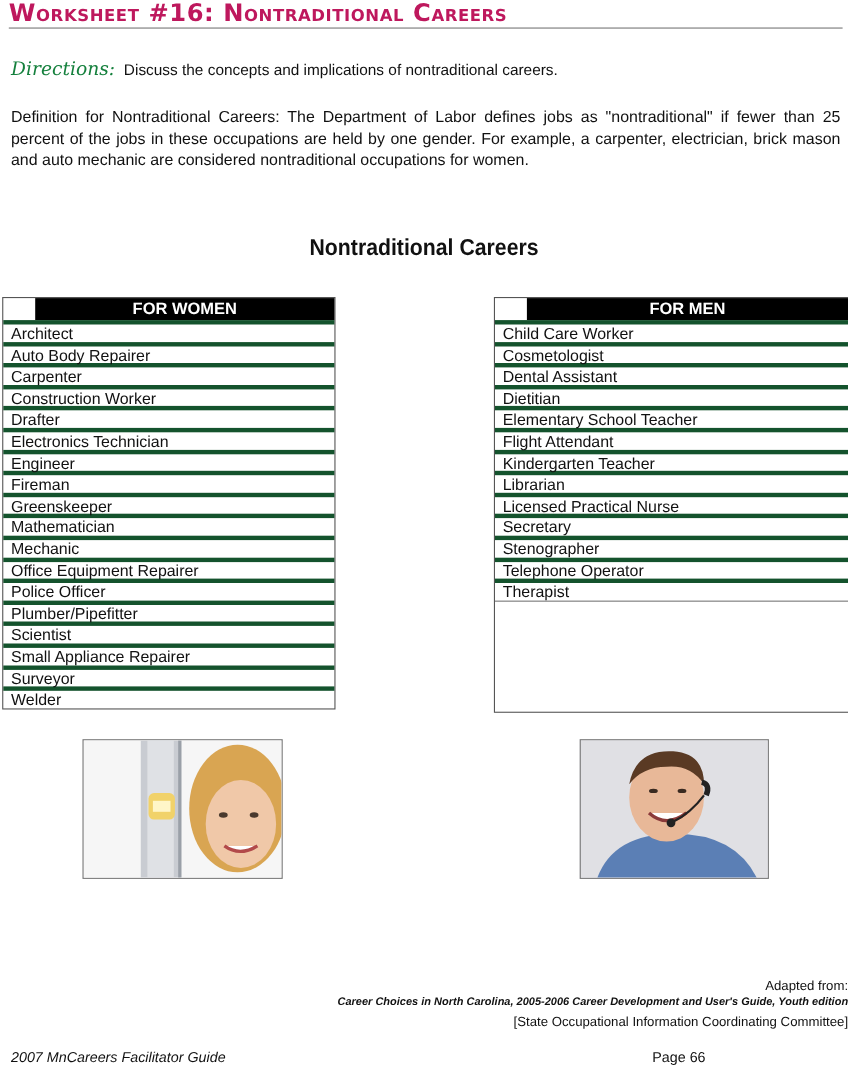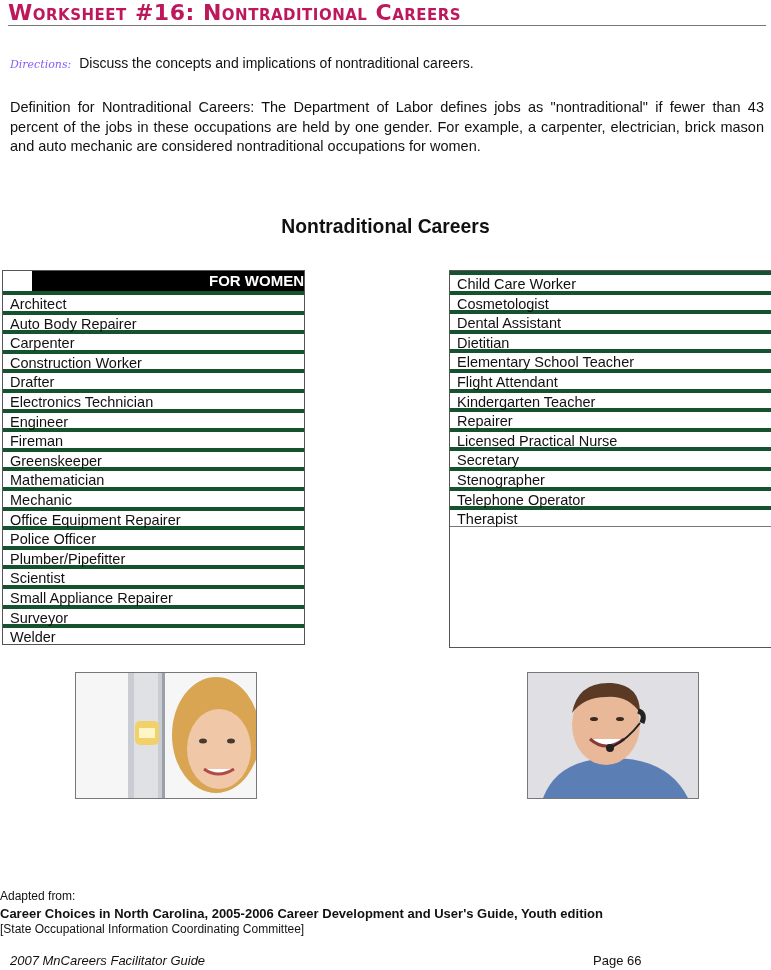--- a/index.html
+++ b/index.html
@@ -14,77 +14,77 @@
       font-variant: small-caps; line-height: 26px;
     }
     .title-rule {
       position: absolute; left: 8px; top: 25px; width: 758px; height: 1px;
       background: #777;
     }
     .directions {
       position: absolute; left: 10px; top: 54px; font-size: 14px; line-height: 18px;
     }
     .directions .lead {
-      font-family: "DejaVu Serif", serif; font-style: italic; font-size: 11px;
-      margin-right: 4px; color: #8b5cf6;
+      font-family: "DejaVu Serif", serif; font-style: italic; font-size: 17px;
+      margin-right: 4px; color: #15803d;
     }
     .definition {
       position: absolute; left: 10px; top: 98px; width: 754px;
       font-size: 14.5px; line-height: 19.5px; text-align: justify;
     }
     .section-heading {
       position: absolute; left: 0; top: 214px; width: 771px; text-align: center;
       font-family: "Liberation Sans", sans-serif; font-weight: bold; font-size: 21px;
       transform: scaleX(0.92);
     }
     .career-table {
       position: absolute; border: 1px solid #555; border-collapse: collapse;
       font-size: 14.5px;
     }
     .career-table .head {
-      background: #000; color: #fff; font-weight: bold; text-align: right;
+      background: #000; color: #fff; font-weight: bold; text-align: center;
       height: 20px; line-height: 20px; font-size: 15px; margin-left: 29px;
     }
     .career-table .row {
       height: 19.6px; line-height: 19px; border-top: 4px solid #14532d;
       padding-left: 7px; box-sizing: border-box; white-space: nowrap;
     }
     .career-table .filler { border-top: 1px solid #777; }
     #women-table { left: 2px; top: 270px; width: 301px; }
     #men-table { left: 449px; top: 270px; width: 321px; height: 376px; }
     .photo {
       position: absolute; border: 1px solid #777; overflow: hidden;
     }
     #photo-women { left: 75px; top: 672px; width: 180px; height: 125px; background: #f4f4f4; }
     #photo-men { left: 527px; top: 672px; width: 170px; height: 125px; background: #e2e2e6; }
     .credit {
-      position: absolute; left: 0; width: 771px; text-align: left; font-size: 12px;
+      position: absolute; left: 0; width: 771px; text-align: right; font-size: 12px;
     }
     .credit.l1 { top: 889px; }
-    .credit.l2 { top: 906px; font-weight: bold; font-size: 13px; }
+    .credit.l2 { top: 906px; font-weight: bold; font-style: italic; font-size: 10px; }
     .credit.l3 { top: 922px; }
     .footer-left {
       position: absolute; left: 10px; top: 953px; font-size: 13px; font-style: italic;
     }
     .footer-right {
       position: absolute; left: 563px; top: 953px; font-size: 13px; margin-left: 30px;
     }
   </style>
 </head>
 <body>
 
 <div class="title">Worksheet #16: Nontraditional Careers</div>
 <div class="title-rule"></div>
 
 <div class="directions">
   <span class="lead">Directions:</span>
   <span>Discuss the concepts and implications of nontraditional careers.</span>
 </div>
 
-<div class="definition">Definition for Nontraditional Careers: The Department of Labor defines jobs as "nontraditional" if fewer than 43 percent of the jobs in these occupations are held by one gender. For example, a carpenter, electrician, brick mason and auto mechanic are considered nontraditional occupations for women.</div>
+<div class="definition">Definition for Nontraditional Careers: The Department of Labor defines jobs as "nontraditional" if fewer than 25 percent of the jobs in these occupations are held by one gender. For example, a carpenter, electrician, brick mason and auto mechanic are considered nontraditional occupations for women.</div>
 
 <div class="section-heading">Nontraditional Careers</div>
 
 <div class="career-table" id="women-table">
   <div class="head">FOR WOMEN</div>
   <div class="row">Architect</div>
   <div class="row">Auto Body Repairer</div>
   <div class="row">Carpenter</div>
   <div class="row">Construction Worker</div>
   <div class="row">Drafter</div>
@@ -97,28 +97,29 @@
   <div class="row">Office Equipment Repairer</div>
   <div class="row">Police Officer</div>
   <div class="row">Plumber/Pipefitter</div>
   <div class="row">Scientist</div>
   <div class="row">Small Appliance Repairer</div>
   <div class="row">Surveyor</div>
   <div class="row">Welder</div>
 </div>
 
 <div class="career-table" id="men-table">
+  <div class="head">FOR MEN</div>
   <div class="row">Child Care Worker</div>
   <div class="row">Cosmetologist</div>
   <div class="row">Dental Assistant</div>
   <div class="row">Dietitian</div>
   <div class="row">Elementary School Teacher</div>
   <div class="row">Flight Attendant</div>
   <div class="row">Kindergarten Teacher</div>
-  <div class="row">Repairer</div>
+  <div class="row">Librarian</div>
   <div class="row">Licensed Practical Nurse</div>
   <div class="row">Secretary</div>
   <div class="row">Stenographer</div>
   <div class="row">Telephone Operator</div>
   <div class="row">Therapist</div>
   <div class="filler"></div>
 </div>
 
 <div class="photo" id="photo-women">
   <svg width="180" height="125" viewBox="0 0 180 125">

